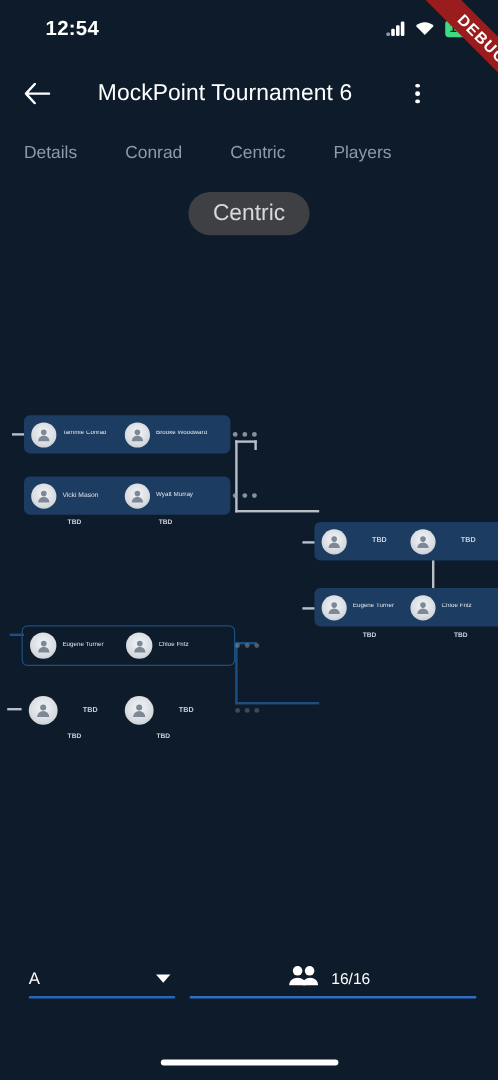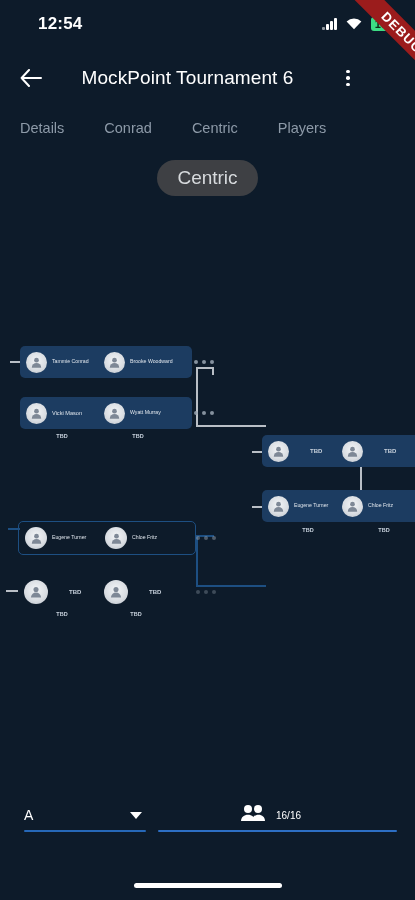--- a/index.html
+++ b/index.html
@@ -144,21 +144,21 @@
   .field-row { display: flex; align-items: center; height: 30px; }
   .field-value { color: #ffffff; font-size: 14px; }
   .chev {
     width: 0; height: 0; margin-left: auto; margin-right: 4px;
     border-left: 6px solid transparent; border-right: 6px solid transparent;
     border-top: 7px solid #ffffff;
   }
   .field-underline { height: 2px; background: #2d6fc4; border-radius: 1px; }
   .field-left .field-underline { background: #2668b8; }
   .people-row { display: flex; align-items: center; gap: 10px; height: 30px; padding-left: 82px; }
-  .people-count { color: #ffffff; font-size: 10px; }
+  .people-count { color: #ffffff; font-size: 13px; }
 
   .nav-pill {
     position: absolute; bottom: 12px; left: 50%; transform: translateX(-50%);
     width: 148px; height: 5px; border-radius: 3px; background: #ffffff;
   }
 </style>
 </head>
 <body>
 
 <div id="app">

